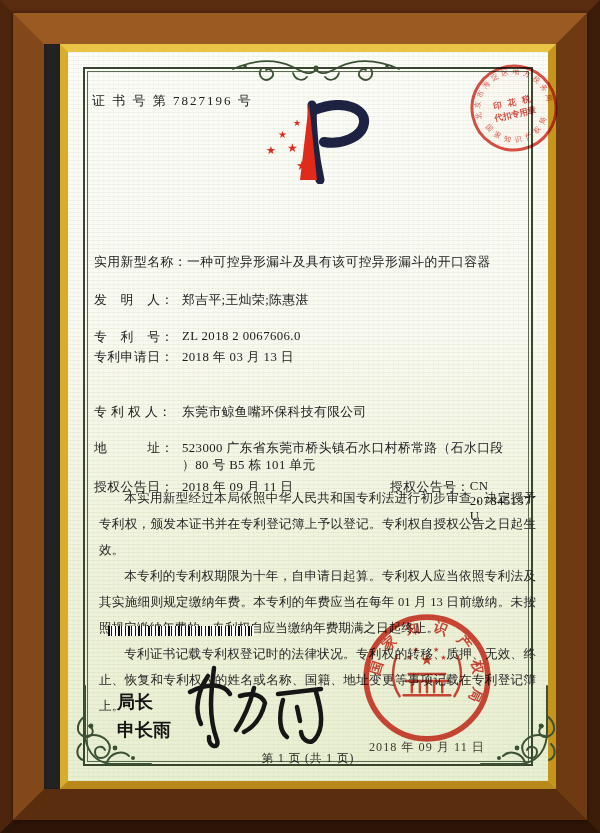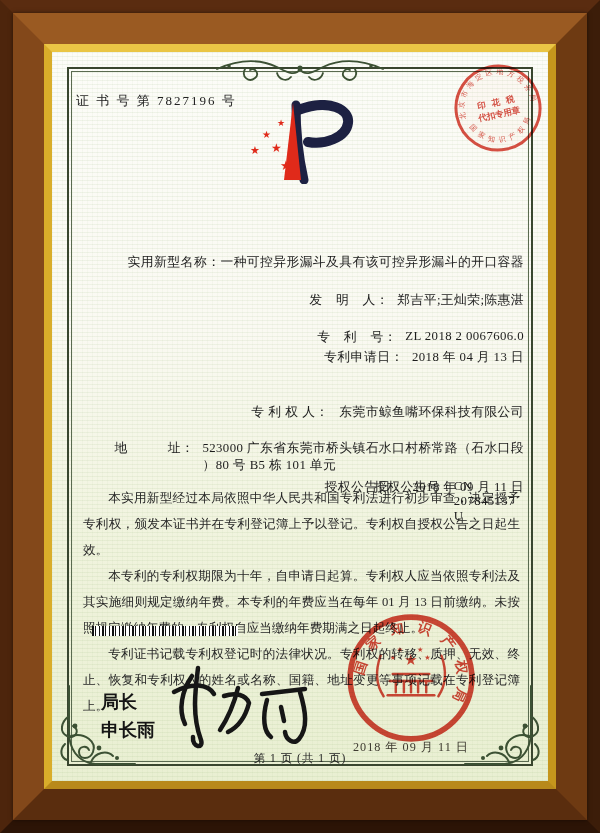--- a/index.html
+++ b/index.html
@@ -1,35 +1,35 @@
 <!DOCTYPE html>
 <html><head>
 <meta charset="utf-8">
 <style>
   html,body{margin:0;padding:0;background:#222;}
   *{box-sizing:border-box;}
   .scene{position:relative;width:600px;height:833px;font-family:"Liberation Serif","DejaVu Serif",serif;overflow:hidden;}
   
   .frame-a{position:absolute;inset:0;border:13px solid;border-color:#5a2c10 #3c1d09 #2c1406 #4d250c;background:transparent;}
   .frame-b{position:absolute;inset:0;border:31px solid;border-color:#9a5a22 #6e3a12 #5a2d0e #83481a;box-shadow:inset 0 0 2px rgba(0,0,0,.45), 0 0 4px rgba(0,0,0,.5);}
-  .frame-c{position:absolute;inset:0;border:8px solid;border-color:#eac545 #c6961c #b8891a #d9ad2a;box-shadow:inset 1px 1px 3px rgba(60,30,0,.5);}
+  .frame-c{position:absolute;inset:0;border:8px solid;border-color:#eac545 #c6961c #b8891a #d9ad2a;box-shadow:inset 1px 1px 3px rgba(60,30,0,.5);margin-left:16px;}
   
   .paper{position:absolute;inset:0;background:
       repeating-linear-gradient(0deg, rgba(130,170,100,.10) 0 1px, transparent 1px 4px),
       repeating-linear-gradient(90deg, rgba(130,170,100,.05) 0 1px, transparent 1px 5px),
       linear-gradient(180deg,#fcfcf8 0%,#faf9f2 38%,#f0f3dd 68%,#e9efd2 100%);}
   .bline-outer{position:absolute;inset:15px;border:2px solid #39462f;}
   .bline-inner{position:absolute;inset:19px;border:1px solid #5a6a50;}
   .flourish{position:absolute;pointer-events:none;}
   
   .cert-no{position:absolute;left:24px;top:40px;font-size:13px;letter-spacing:2px;color:#222;}
   .tax-stamp{position:absolute;left:398px;top:8px;width:96px;height:96px;transform:rotate(-12deg);opacity:.88;mix-blend-mode:multiply;}
   .logo{position:absolute;left:192px;top:48px;width:112px;height:84px;}
   .cert-title{position:absolute;left:0;top:126px;width:100%;text-align:center;font-size:30px;font-weight:bold;letter-spacing:7px;color:#111;}
-  .field-row{position:absolute;left:26px;width:446px;display:flex;font-size:12.8px;color:#1c1c1c;justify-content:flex-end;}
+  .field-row{position:absolute;left:26px;width:446px;display:flex;font-size:12.8px;color:#1c1c1c;}
   .field-label{flex:0 0 88px;letter-spacing:.5px;white-space:nowrap;}
   .field-value{white-space:pre-line;letter-spacing:.4px;}
   .row-grant-no{position:absolute;left:296px;top:0;display:flex;font-size:12.8px;}
   .paragraphs{position:absolute;left:31px;top:433px;width:437px;font-size:12.6px;line-height:26px;color:#262626;text-align:justify;}
   .paragraphs p{margin:0;text-indent:2em;}
   .barcode{position:absolute;left:40px;top:574px;width:146px;height:10px;background:repeating-linear-gradient(90deg,#111 0 2px,#fff 2px 3px,#111 3px 4px,#fff 4px 7px,#111 7px 8px,#fff 8px 10px);}
   .director-label{position:absolute;left:49px;top:638px;font-size:18px;font-weight:bold;color:#151515;font-family:"Liberation Sans","DejaVu Sans",sans-serif;}
   .director-name{position:absolute;left:49px;top:666px;font-size:18px;font-weight:bold;color:#151515;font-family:Liberation Mono, monospace;}
   .signature{position:absolute;left:110px;top:610px;width:165px;height:92px;}
   .seal{position:absolute;left:288px;top:555px;width:142px;height:142px;opacity:.92;mix-blend-mode:multiply;z-index:4;}
@@ -132,21 +132,21 @@
           <div class="field-row" style="top:240px;">
             <span class="field-label">发　明　人：</span>
             <span class="field-value">郑吉平;王灿荣;陈惠湛</span>
           </div>
           <div class="field-row" style="top:277px;">
             <span class="field-label">专　利　号：</span>
             <span class="field-value">ZL 2018 2 0067606.0</span>
           </div>
           <div class="field-row" style="top:297px;">
             <span class="field-label">专利申请日：</span>
-            <span class="field-value">2018 年 04 月 13 日</span>
+            <span class="field-value">2018 年 03 月 13 日</span>
           </div>
           <div class="field-row" style="top:352px;">
             <span class="field-label">专 利 权 人：</span>
             <span class="field-value">东莞市鲸鱼嘴环保科技有限公司</span>
           </div>
           <div class="field-row" style="top:388px;">
             <span class="field-label">地　　　址：</span>
             <span class="field-value">523000 广东省东莞市桥头镇石水口村桥常路（石水口段
 ）80 号 B5 栋 101 单元</span>
           </div>

